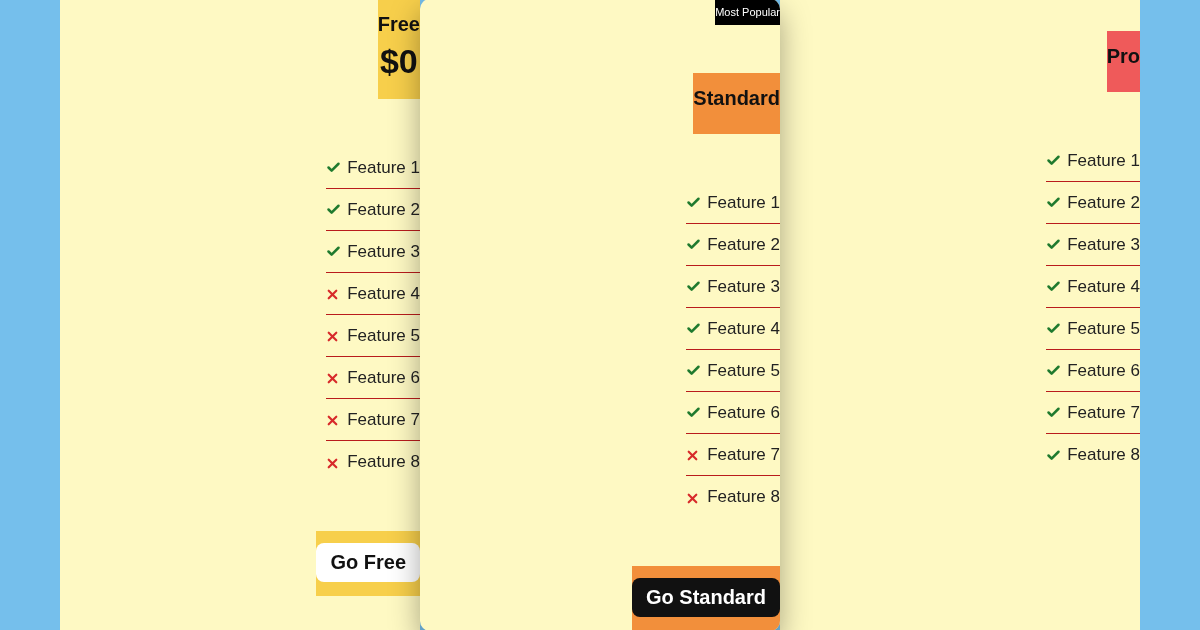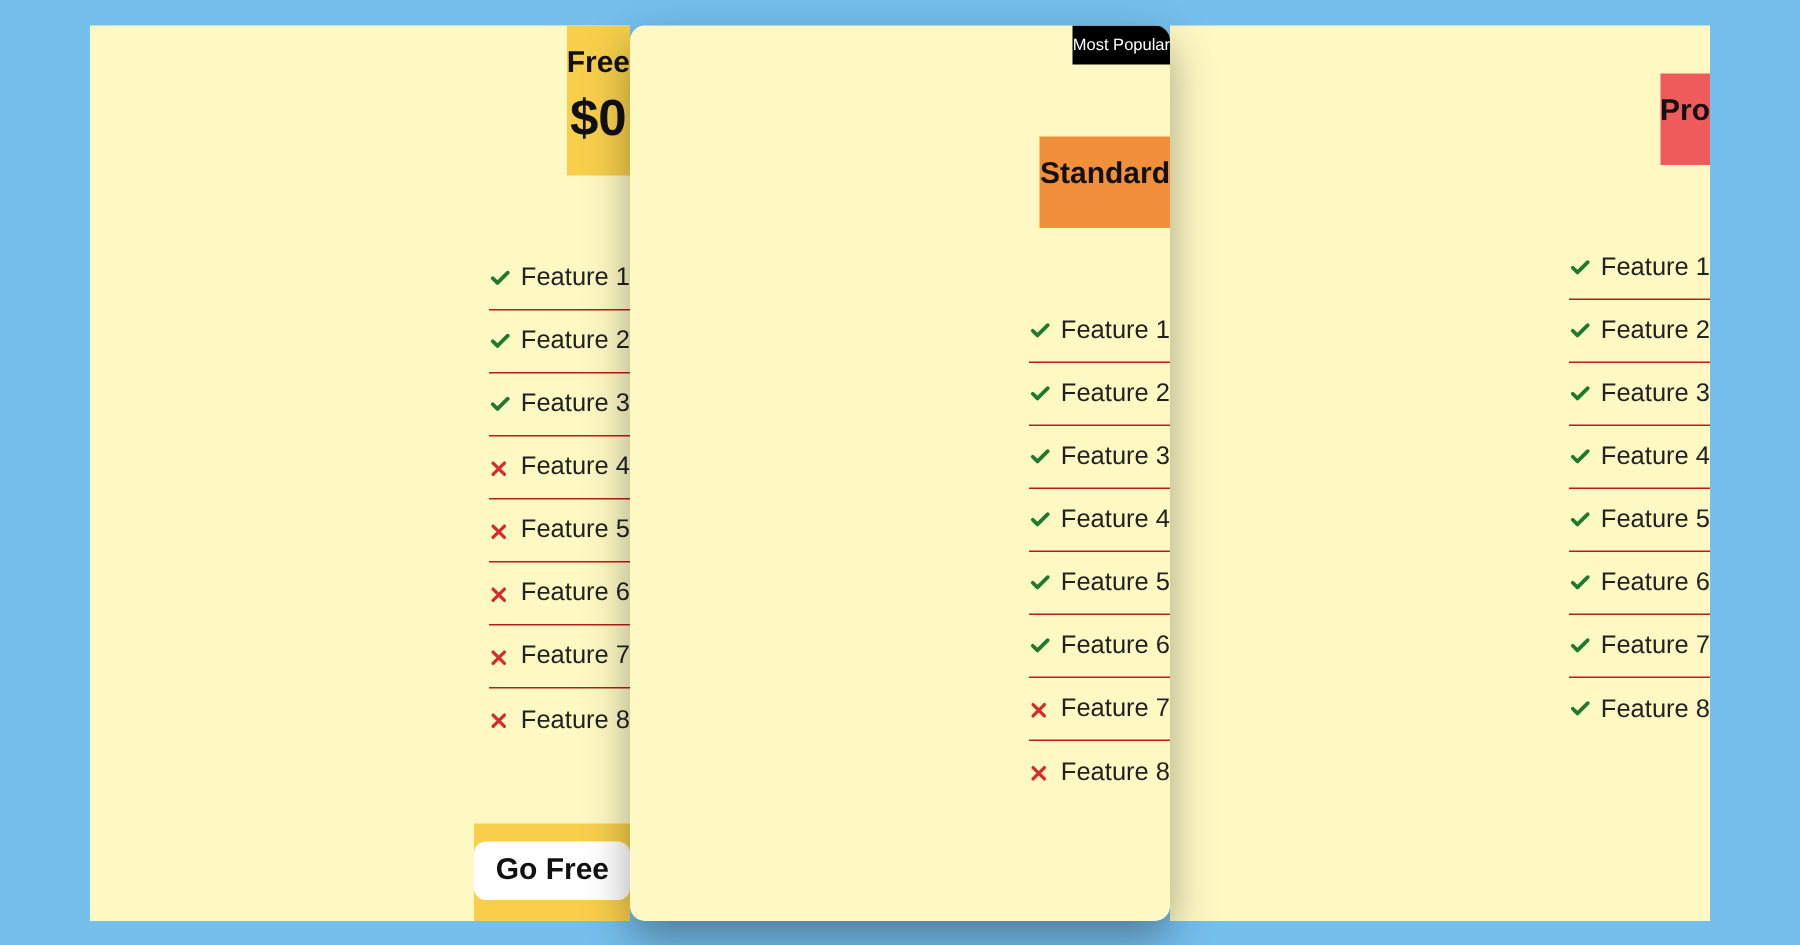--- a/index.html
+++ b/index.html
@@ -190,20 +190,23 @@
             </svg></span>
           <span>Feature 7</span>
         </li>
       <li>
           <span class="ico"><svg viewBox="0 0 24 24" width="13" height="13">
               <path fill="none" stroke="#d72a2a" stroke-width="4" stroke-linecap="round" d="M5 5l14 14M19 5L5 19"></path>
             </svg></span>
           <span>Feature 8</span>
         </li>
     </ul>
+    <div class="plan-footer">
+      <button class="cta cta-dark">Go Standard</button>
+    </div>
   </div>
 
   <div class="plan plan-pro">
     <div class="plan-header">
       <div class="plan-name">Pro</div>
     </div>
     <ul class="features">
       <li>
           <span class="ico"><svg viewBox="0 0 24 24" width="15" height="15">
               <path fill="none" stroke="#1f7a2e" stroke-width="4" stroke-linecap="round" stroke-linejoin="round" d="M4 12l5 5L20 6"></path>

